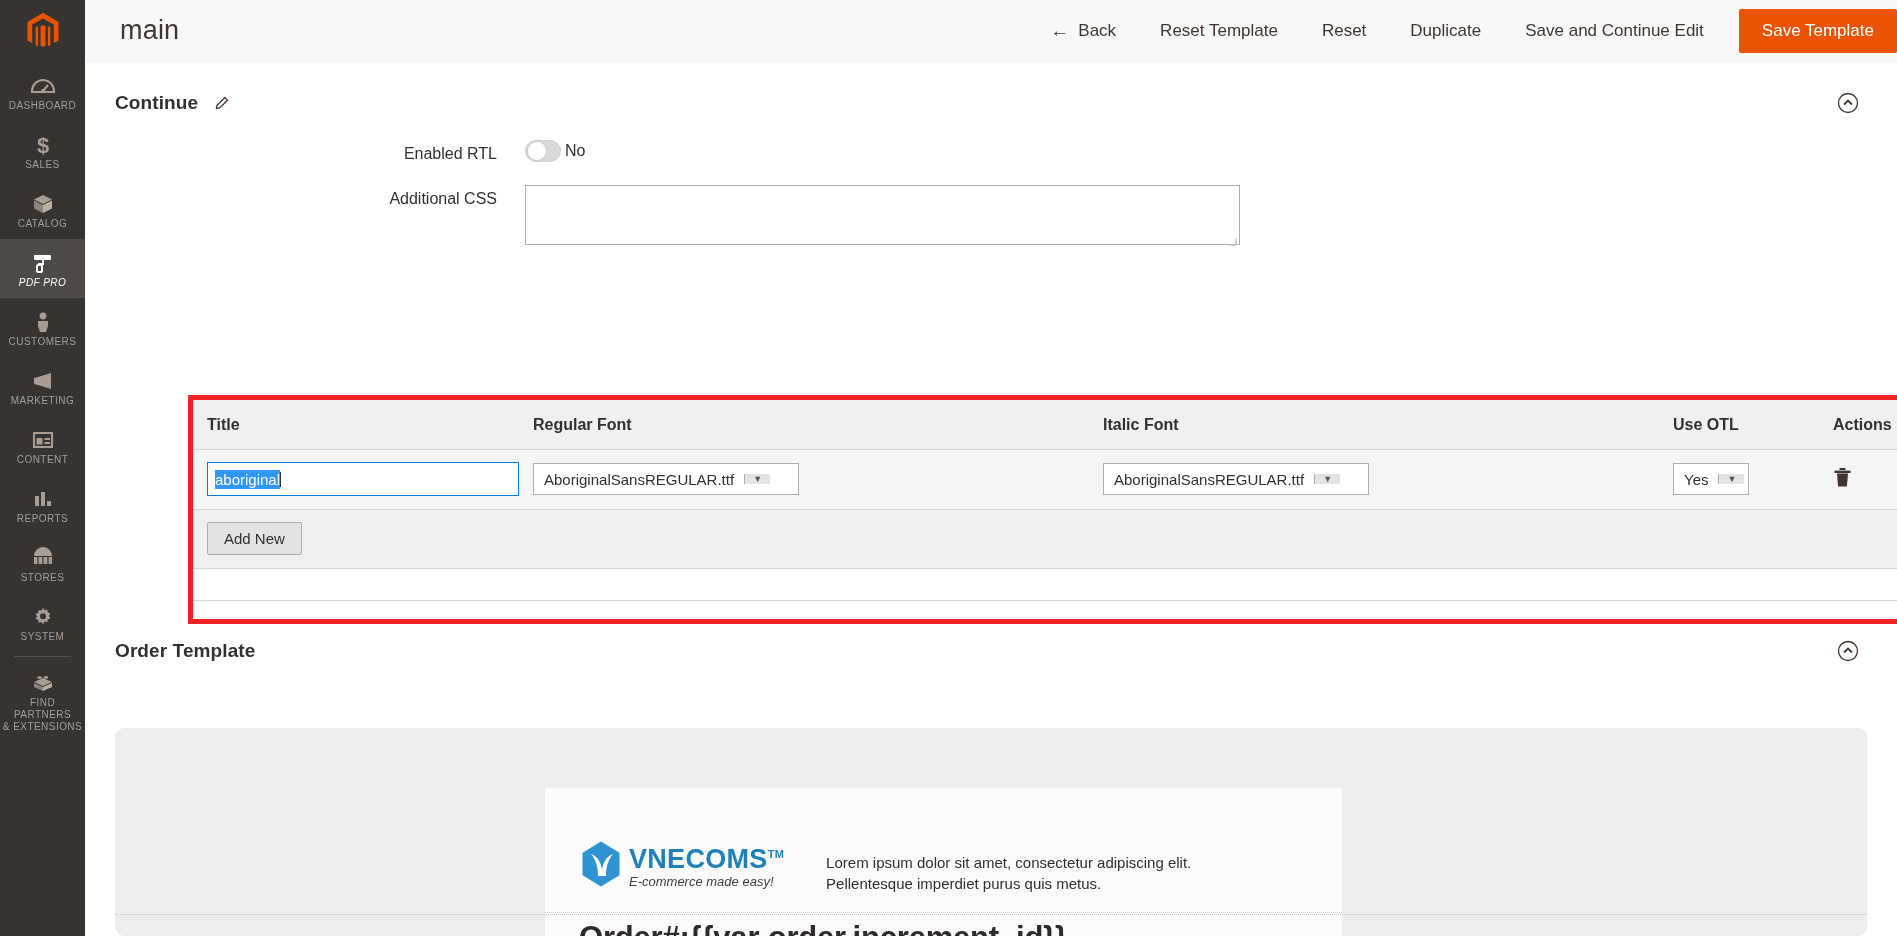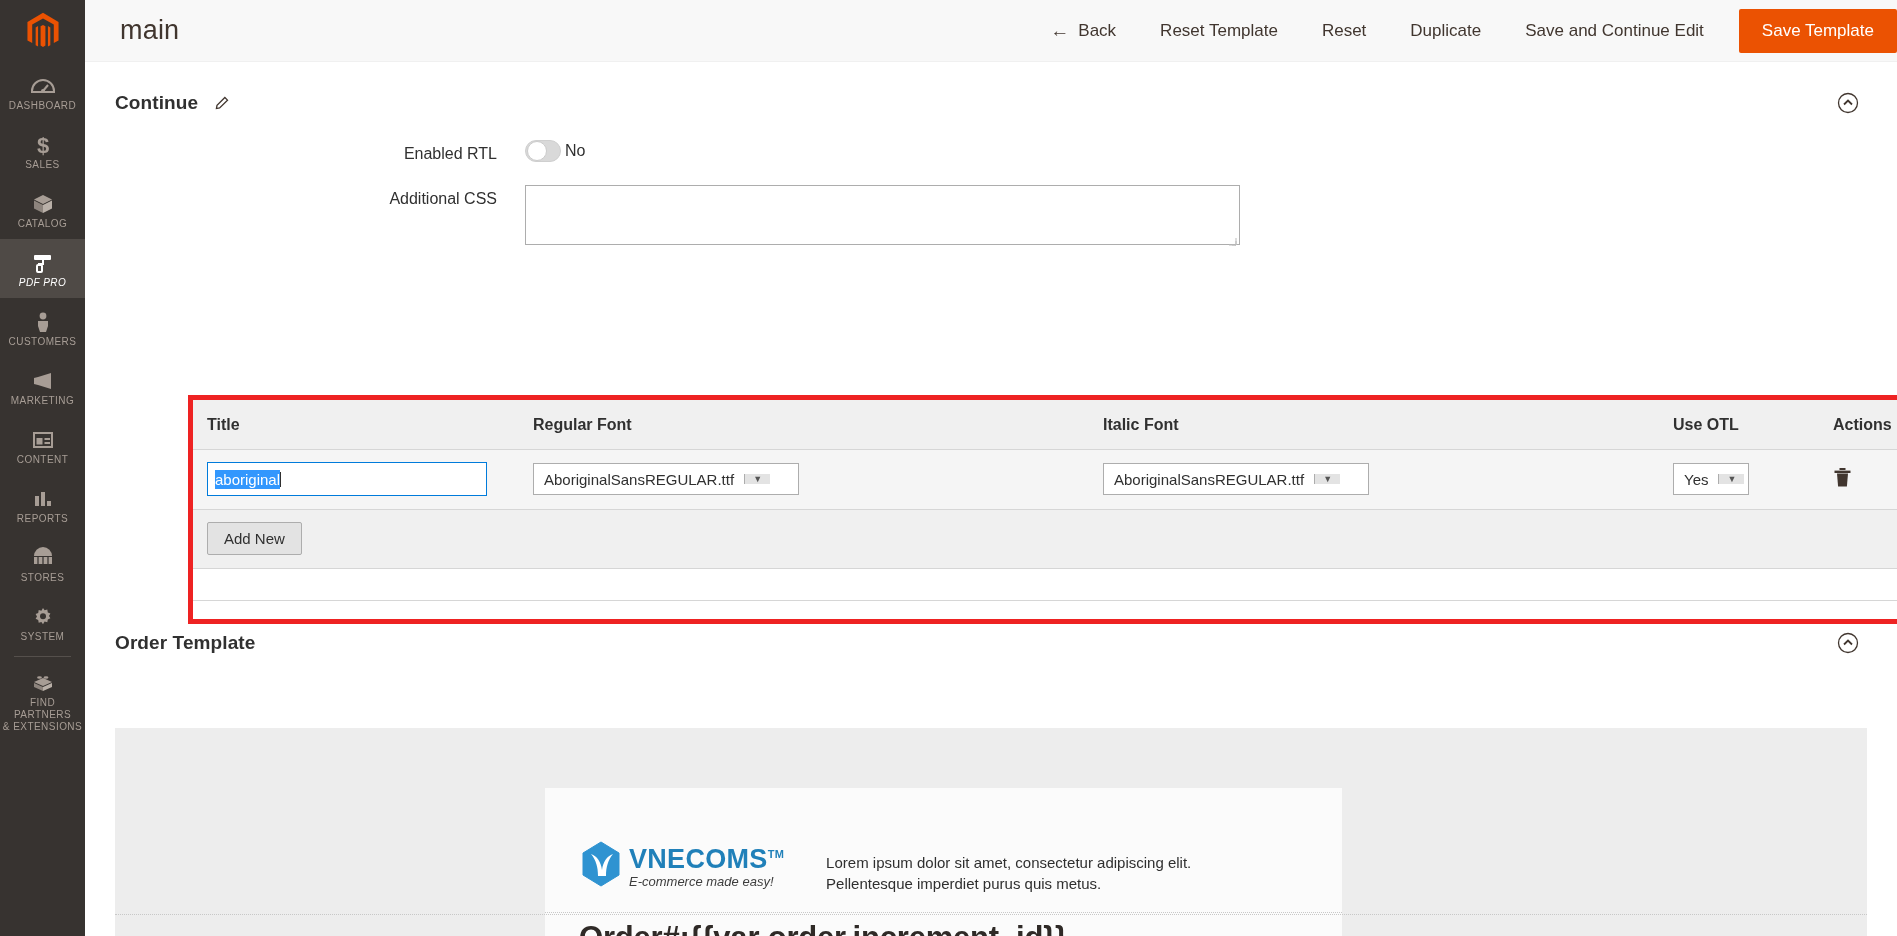--- a/index.html
+++ b/index.html
@@ -130,21 +130,21 @@
     background: #f5f5f5; padding: 12px 0 13px 0; vertical-align: middle;
     border-bottom: 1px solid #d6d6d6;
   }
   .c-title { width: 340px; padding-left: 14px !important; }
   .c-regular { width: 570px; }
   .c-italic { width: 570px; }
   .c-otl { width: 160px; }
   .c-actions { width: 130px; }
 
   .title-input {
-    width: 280px; height: 34px;
+    width: 312px; height: 34px;
     border: 1px solid #007bdb; outline: none;
     font-family: "Liberation Sans", sans-serif; font-size: 15px;
     padding: 2px 7px; color: #303030; background: #ffffff;
   }
   .sel-text {
     background: #3297fd; color: #ffffff; padding: 1px 0;
   }
   .caret-bar {
     display: inline-block; width: 1px; height: 15px;
     background: #303030; vertical-align: -2px;
@@ -185,20 +185,21 @@
     background: #ffffff !important; height: 32px;
     border-bottom: 1px solid #d6d6d6 !important; padding: 0 !important;
   }
   .tail-row td { background:#ffffff !important; height: 16px; border: none !important; padding: 0 !important; }
 
   
   #order-section { position: absolute; left: 0; top: 562px; right: 0; bottom: 0; }
   #preview-canvas {
     position: absolute; left: 30px; top: 104px; right: 30px; bottom: 0;
     background: #ededed;
+    border-radius: 9px;
   }
   #paper {
     position: absolute; left: 430px; top: 60px;
     width: 797px; bottom: 0;
     background: #fbfbfb;
   }
   .paper-inner { padding: 32px 34px 0 34px; }
   .paper-top { display: flex; align-items: flex-start; gap: 42px; padding-top: 20px; }
   .vnecoms-logo { display: flex; align-items: flex-start; }
   .logo-text-wrap { margin-left: 6px; }
@@ -472,21 +473,21 @@
             <td colspan="5"></td>
           </tr>
         <tr class="tail-row">
             <td colspan="5"></td>
           </tr>
       </tbody>
     </table>
   </div>
 
   <section id="order-section">
-    <div class="section-head" style="padding-top:6px">
+    <div class="section-head" style="padding-top:14px">
       <span class="section-title">Order Template</span>
       <span class="collapse-btn">
         <svg width="22" height="22" viewBox="0 0 22 22">
             <circle cx="11" cy="11" r="9.5" fill="none" stroke="#41362f" stroke-width="1.3"></circle>
             <path d="M7 12.5L11 8.5l4 4" fill="none" stroke="#41362f" stroke-width="1.8"></path>
           </svg>
       </span>
     </div>
 
     <div id="preview-canvas">

